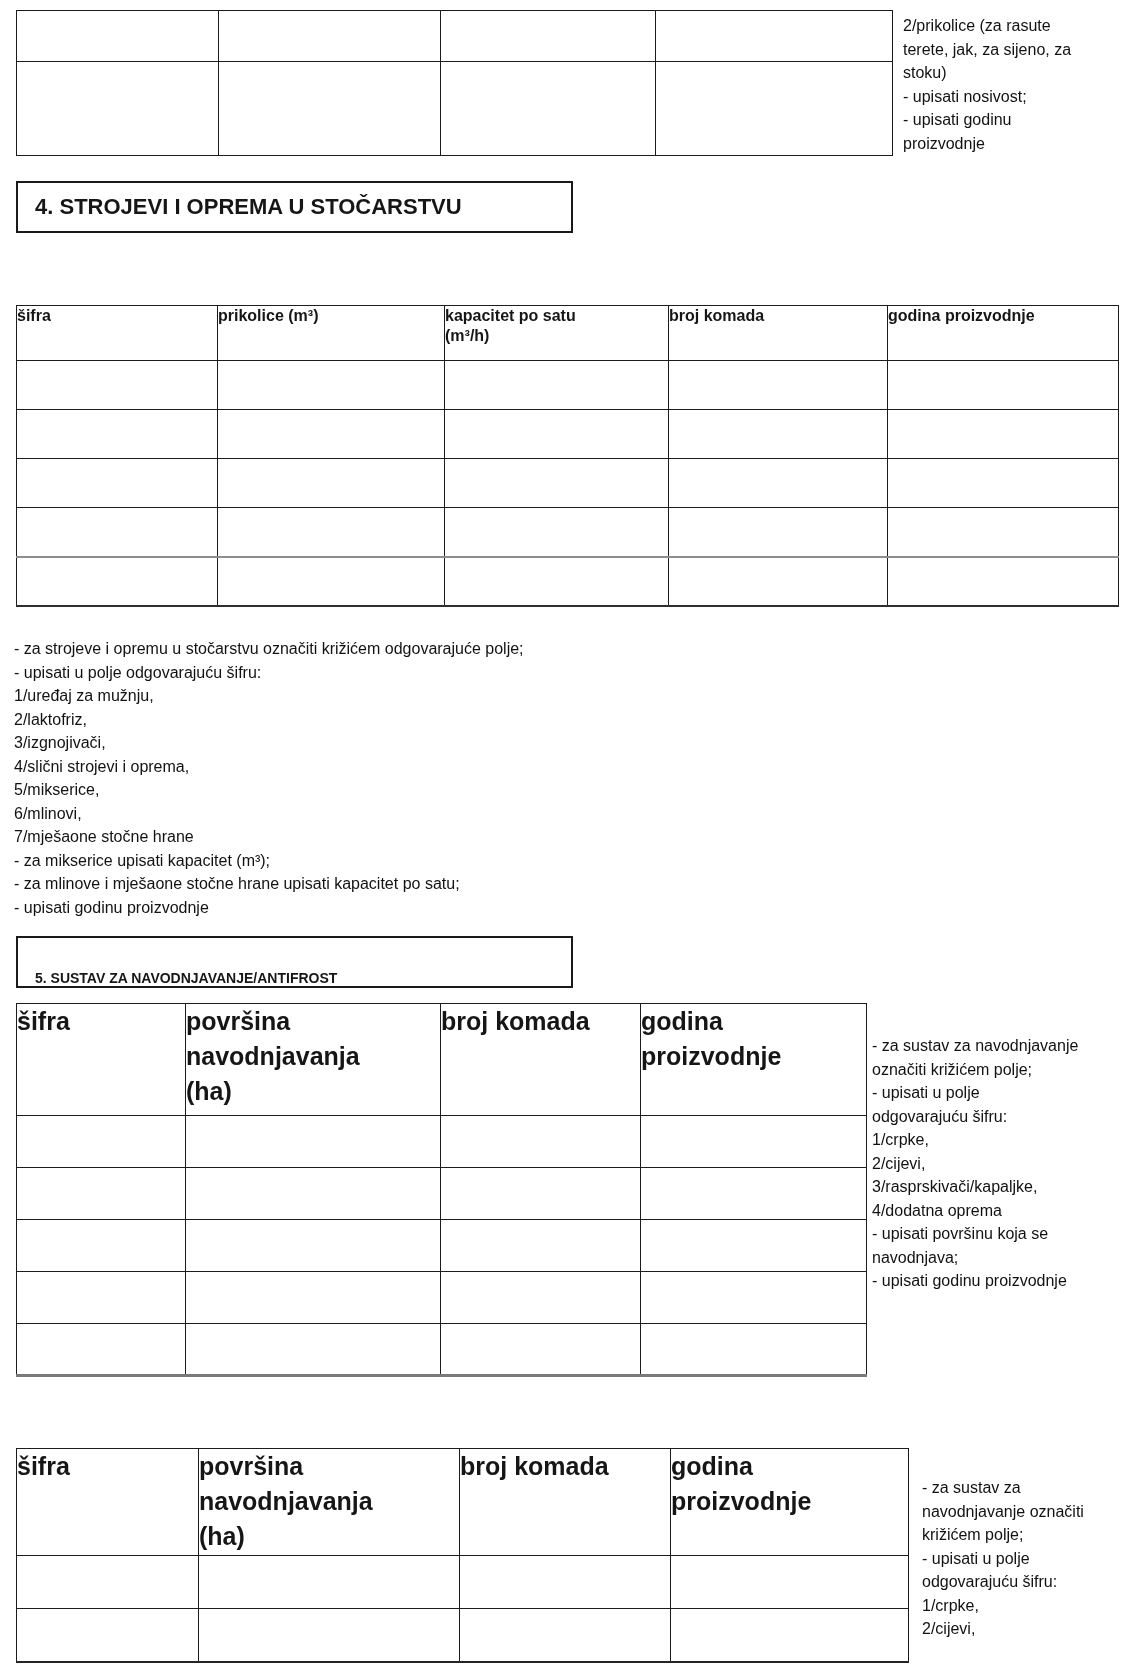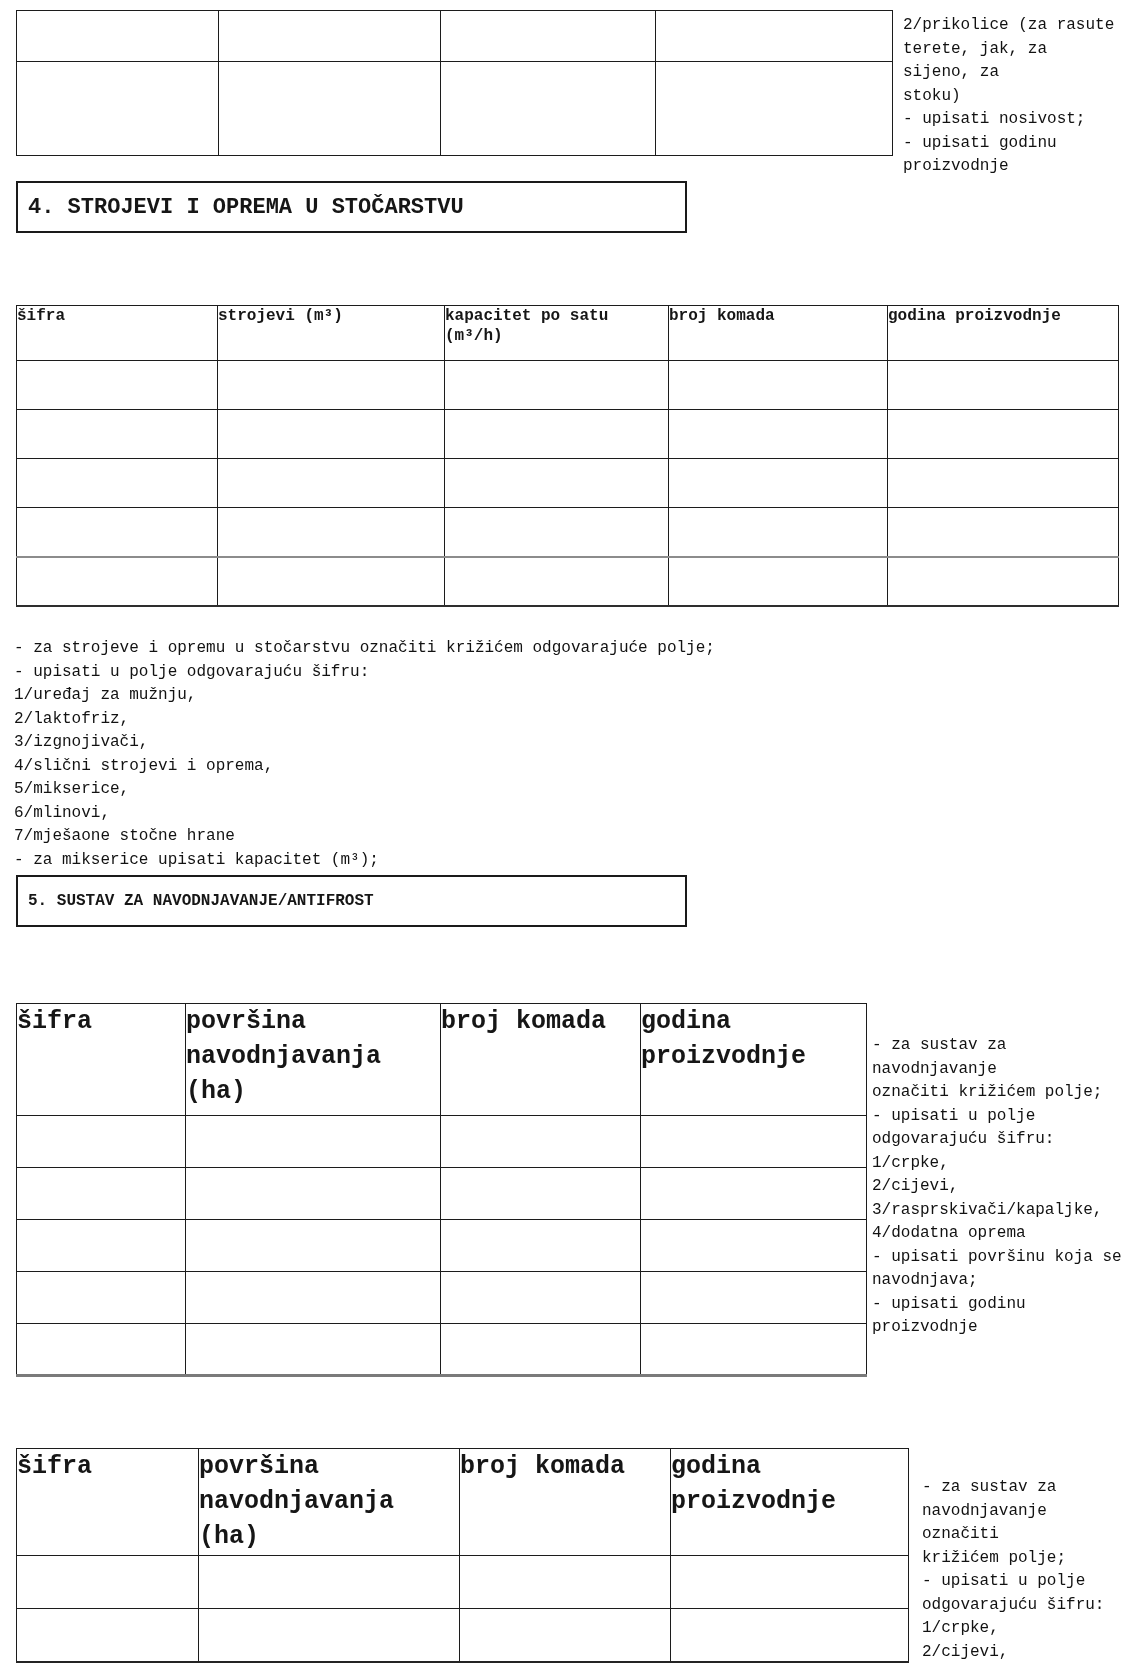--- a/index.html
+++ b/index.html
@@ -1,36 +1,36 @@
 <!DOCTYPE html>
 <html><head>
 <meta charset="utf-8">
 <style>
   html,body{margin:0;padding:0;background:#fff;}
   .page{position:relative;width:1123px;height:1673px;background:#ffffff;overflow:hidden;
-        font-family:Liberation Mono, monospace;color:#161616;}
+        font-family:Liberation Sans, sans-serif;color:#161616;}
   .page *{box-sizing:border-box;}
 
   table.tbl{position:absolute;border-collapse:collapse;table-layout:fixed;padding-left:44px;}
   table.tbl td,table.tbl th{border:1.7px solid #1c1c1c;padding:0;}
   table.tbl th{font-weight:700;text-align:left;vertical-align:top;white-space:pre-line;background:#fff;}
 
   
   .top-tbl{left:16px;top:10px;width:876px;}
   .top-tbl td{border-left:2px solid #1f1f1f;border-right:2px solid #1f1f1f;
               border-top:2.5px solid #828282;border-bottom:2.5px solid #828282;}
   .top-tbl tr:nth-child(1){height:51px;}
   .top-tbl tr:nth-child(2){height:94px;}
 
   
-  .titlebox{position:absolute;left:16px;width:671px;border:2px solid #1a1a1a;background:#fff;
-            display:flex;align-items:center;padding-left:10px;font-weight:700;}
+  .titlebox{position:absolute;left:16px;width:557px;border:2px solid #1a1a1a;background:#fff;
+            display:flex;align-items:center;padding-left:17px;font-weight:700;}
   .s4-title{top:181px;height:52px;font-size:22px;}
   .s4-subtitle{top:231px;height:53px;font-size:21px;}
-  .s5-title{top:875px;height:52px;font-size:16px;}
+  .s5-title{top:936px;height:52px;font-size:14px;align-items:flex-end;}
   .s5-subtitle{top:953px;height:50px;font-size:21px;}
   .af-subtitle{top:1395px;height:53px;font-size:21px;}
 
   
   .s4-tbl{left:16px;top:305px;width:1102px;}
   .s4-tbl th{font-size:16px;line-height:20px;padding:6px 9px;}
   .s4-tbl thead tr{height:55px;}
   .s4-tbl tbody tr{height:49px;}
   .s4-tbl tbody tr:nth-child(4) td{border-bottom:2.2px solid #8c8c8c;}
   .s4-tbl tbody tr:nth-child(5) td{border-bottom:2.2px solid #2e2e2e;}
@@ -95,21 +95,21 @@
     <colgroup>
         <col style="width:201px">
         <col style="width:227px">
         <col style="width:224px">
         <col style="width:219px">
         <col style="width:231px">
       </colgroup>
     <thead>
       <tr>
         <th>šifra</th>
-        <th>strojevi (m³)</th>
+        <th>prikolice (m³)</th>
         <th>kapacitet po satu
 (m³/h)</th>
         <th>broj komada</th>
         <th>godina proizvodnje</th>
       </tr>
     </thead>
     <tbody>
         <tr>
           <td></td>
           <td></td>

